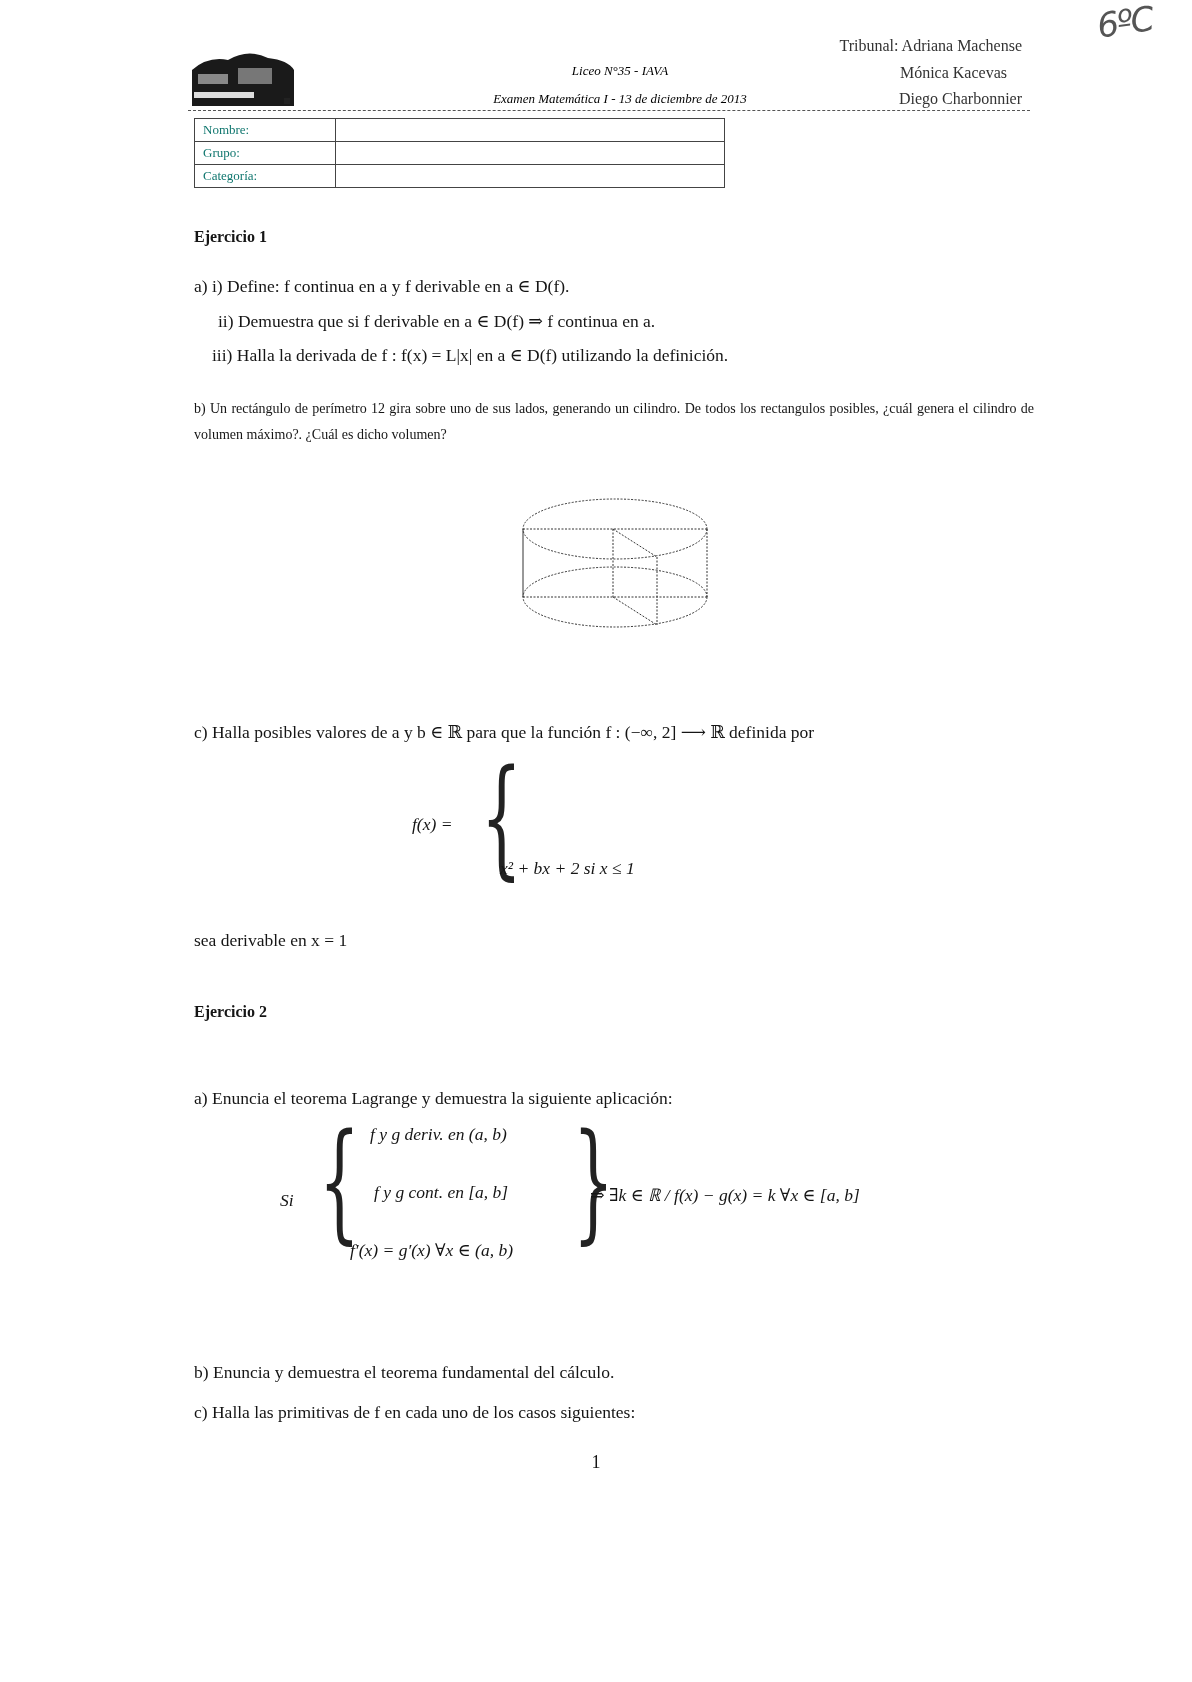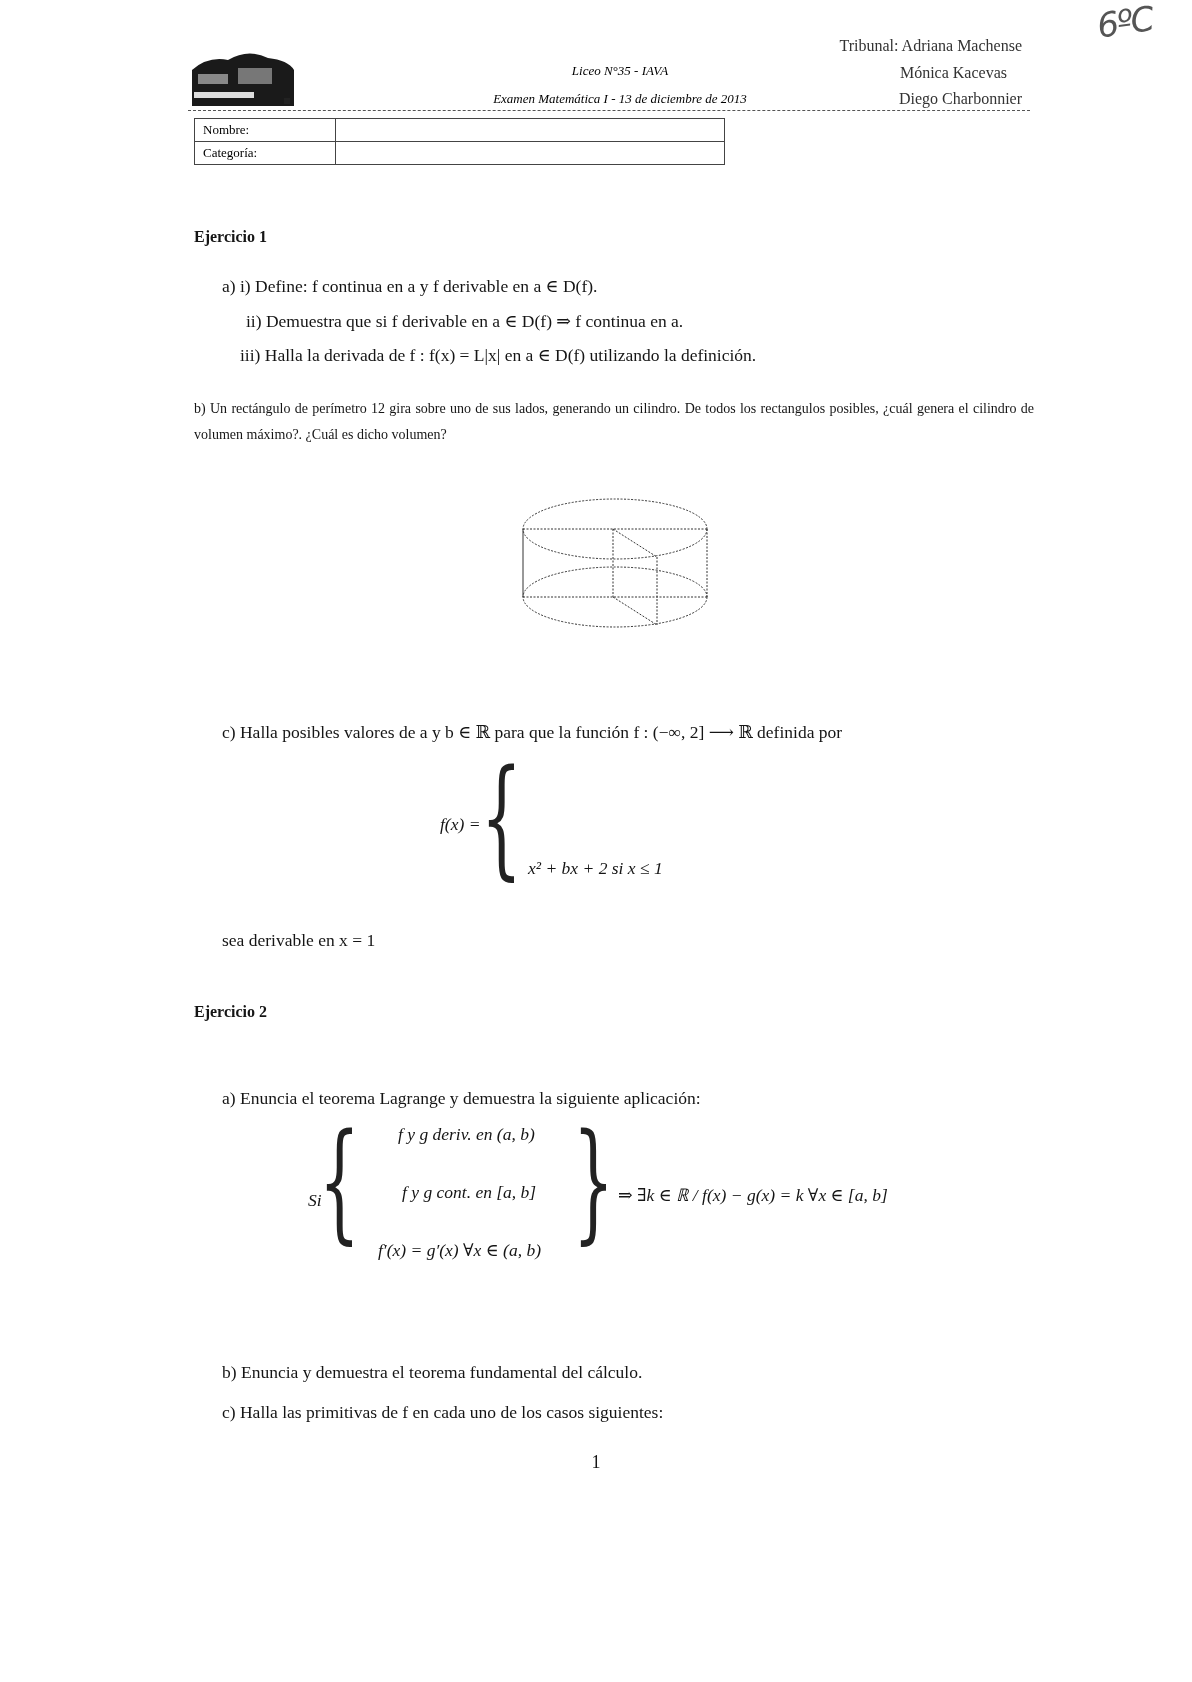--- a/index.html
+++ b/index.html
@@ -5,25 +5,25 @@
   html, body { margin: 0; padding: 0; background: #ffffff; }
   body { width: 1192px; height: 1682px; position: relative; overflow: hidden;
          font-family: "Liberation Serif", "DejaVu Serif", serif; color: #151515; }
   .abs { position: absolute; }
   .logo { left: 188px; top: 48px; width: 110px; height: 58px; }
   .hdr-center { left: 420px; width: 400px; text-align: center; font-style: italic; font-size: 13px; color: #000000; }
   .hdr-right { right: 170px; text-align: right; font-size: 16px; color: #333; }
   .hw { right: 40px; top: 2px; font-family: "DejaVu Sans", sans-serif; font-size: 34px; color: #555; font-style: italic; transform: rotate(-8deg); letter-spacing: -2px; }
   .rule { left: 188px; width: 842px; border-top: 1px dashed #555; }
   table.info { position: absolute; left: 194px; top: 118px; border-collapse: collapse; font-size: 13px; }
-  table.info td { border: 1px solid #444; height: 22px; padding: 0 8px; color: #000000; }
+  table.info td { border: 1px solid #444; height: 22px; padding: 0 8px; color: #0f766e; }
   table.info td.lbl { width: 124px; }
   table.info td.val { width: 372px; }
   h2 { position: absolute; margin: 0; font-size: 16px; font-weight: bold; }
-  .line { position: absolute; font-size: 17.5px; white-space: nowrap; margin-left: 28px; }
+  .line { position: absolute; font-size: 17.5px; white-space: nowrap; }
   .para { position: absolute; font-size: 14px; line-height: 26px; text-align: justify; width: 840px; }
   .math { font-style: italic; }
   .brace-l, .brace-r { position: absolute; font-size: 130px; font-weight: 100; line-height: 1; color: #222; font-family: "DejaVu Serif", serif; transform: scaleX(0.5); }
   .frac { display: inline-block; vertical-align: middle; text-align: center; }
   .frac .num { border-bottom: 1px solid #222; padding: 0 4px; display: block; }
   .frac .den { display: block; padding: 0 4px; }
   .sqrt { border-top: 1px solid #222; padding-left: 2px; }
   .pagenum { left: 0; width: 1192px; text-align: center; font-size: 18px; }
 </style>
 </head>
@@ -50,20 +50,24 @@
 <div class="abs hdr-right" style="top:90px;">Diego Charbonnier</div>
 
 <div class="abs hw">6ºC</div>
 
 <div class="abs rule" style="top:110px;"></div>
 
 <table class="info">
   <tbody>
       <tr>
     <td class="lbl">Nombre:</td>
+    <td class="val"></td>
+  </tr>
+  <tr>
+    <td class="lbl">Grupo:</td>
     <td class="val"></td>
   </tr>
   <tr>
     <td class="lbl">Categoría:</td>
     <td class="val"></td>
   </tr>
 </tbody>
   </table>
 
 <h2 style="left:194px; top:228px;">Ejercicio 1</h2>

